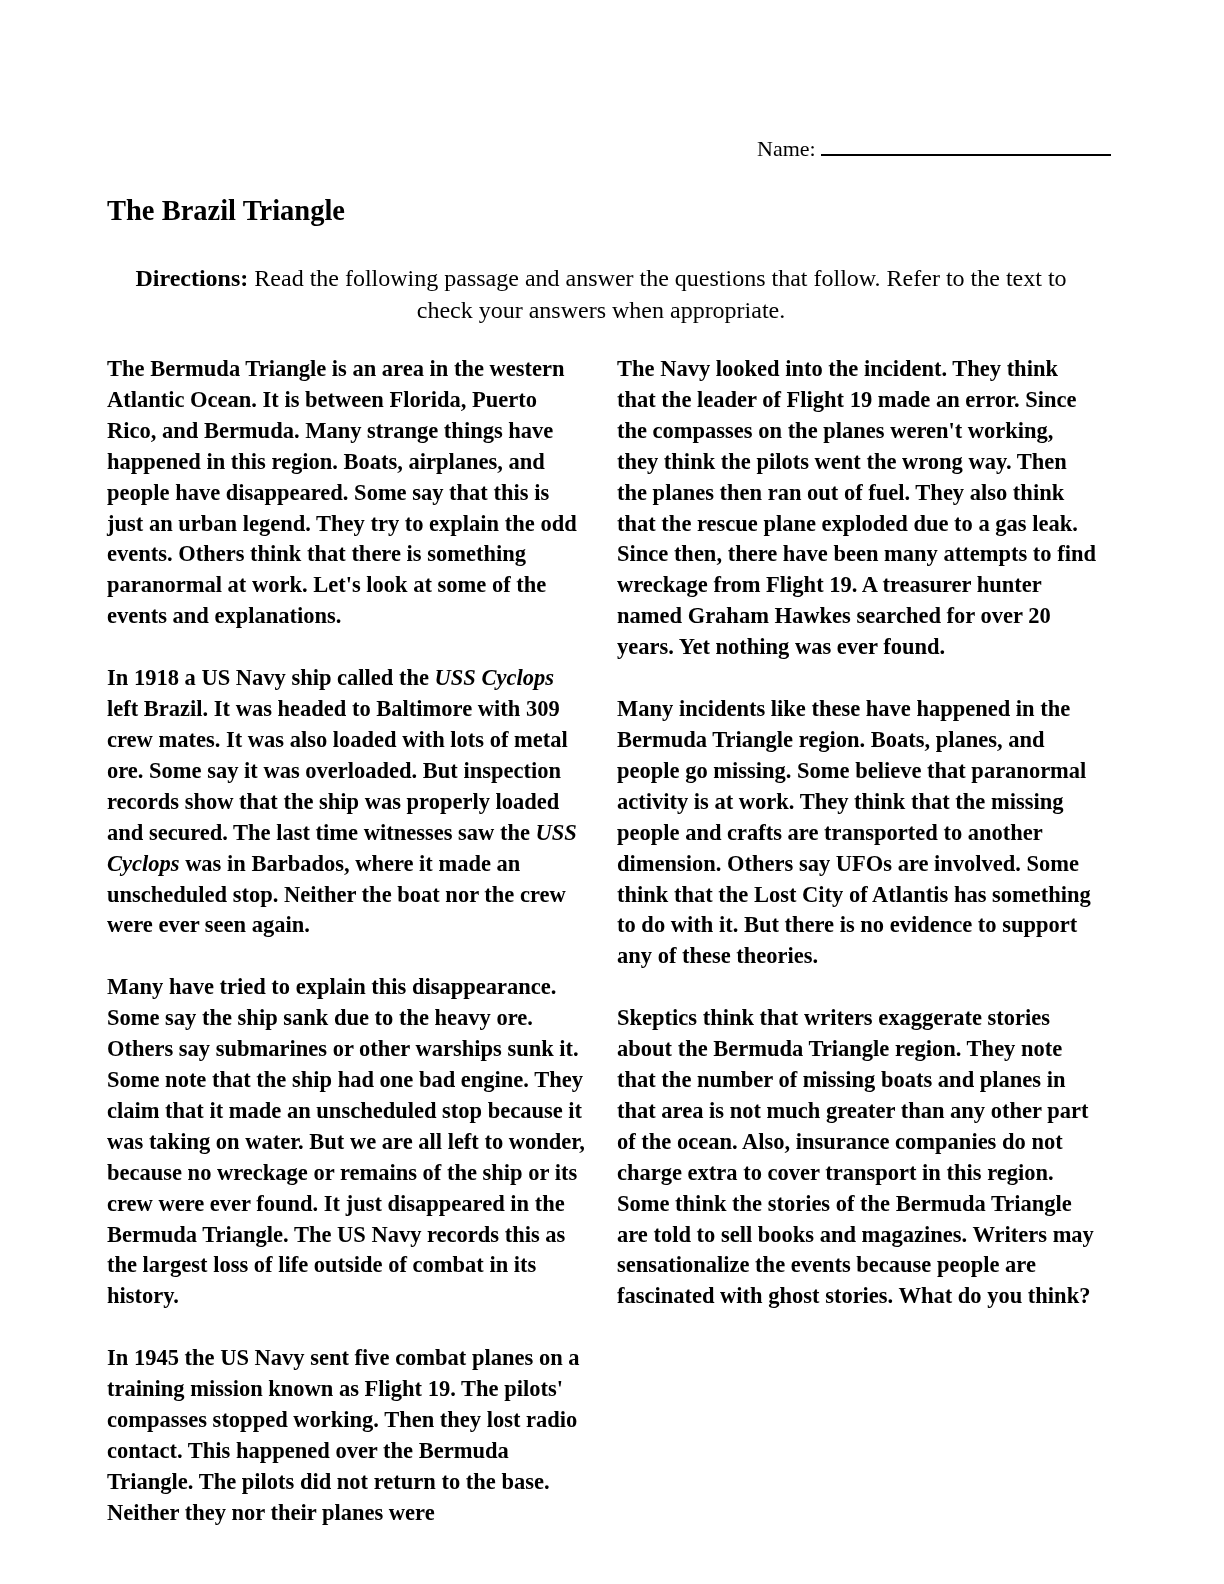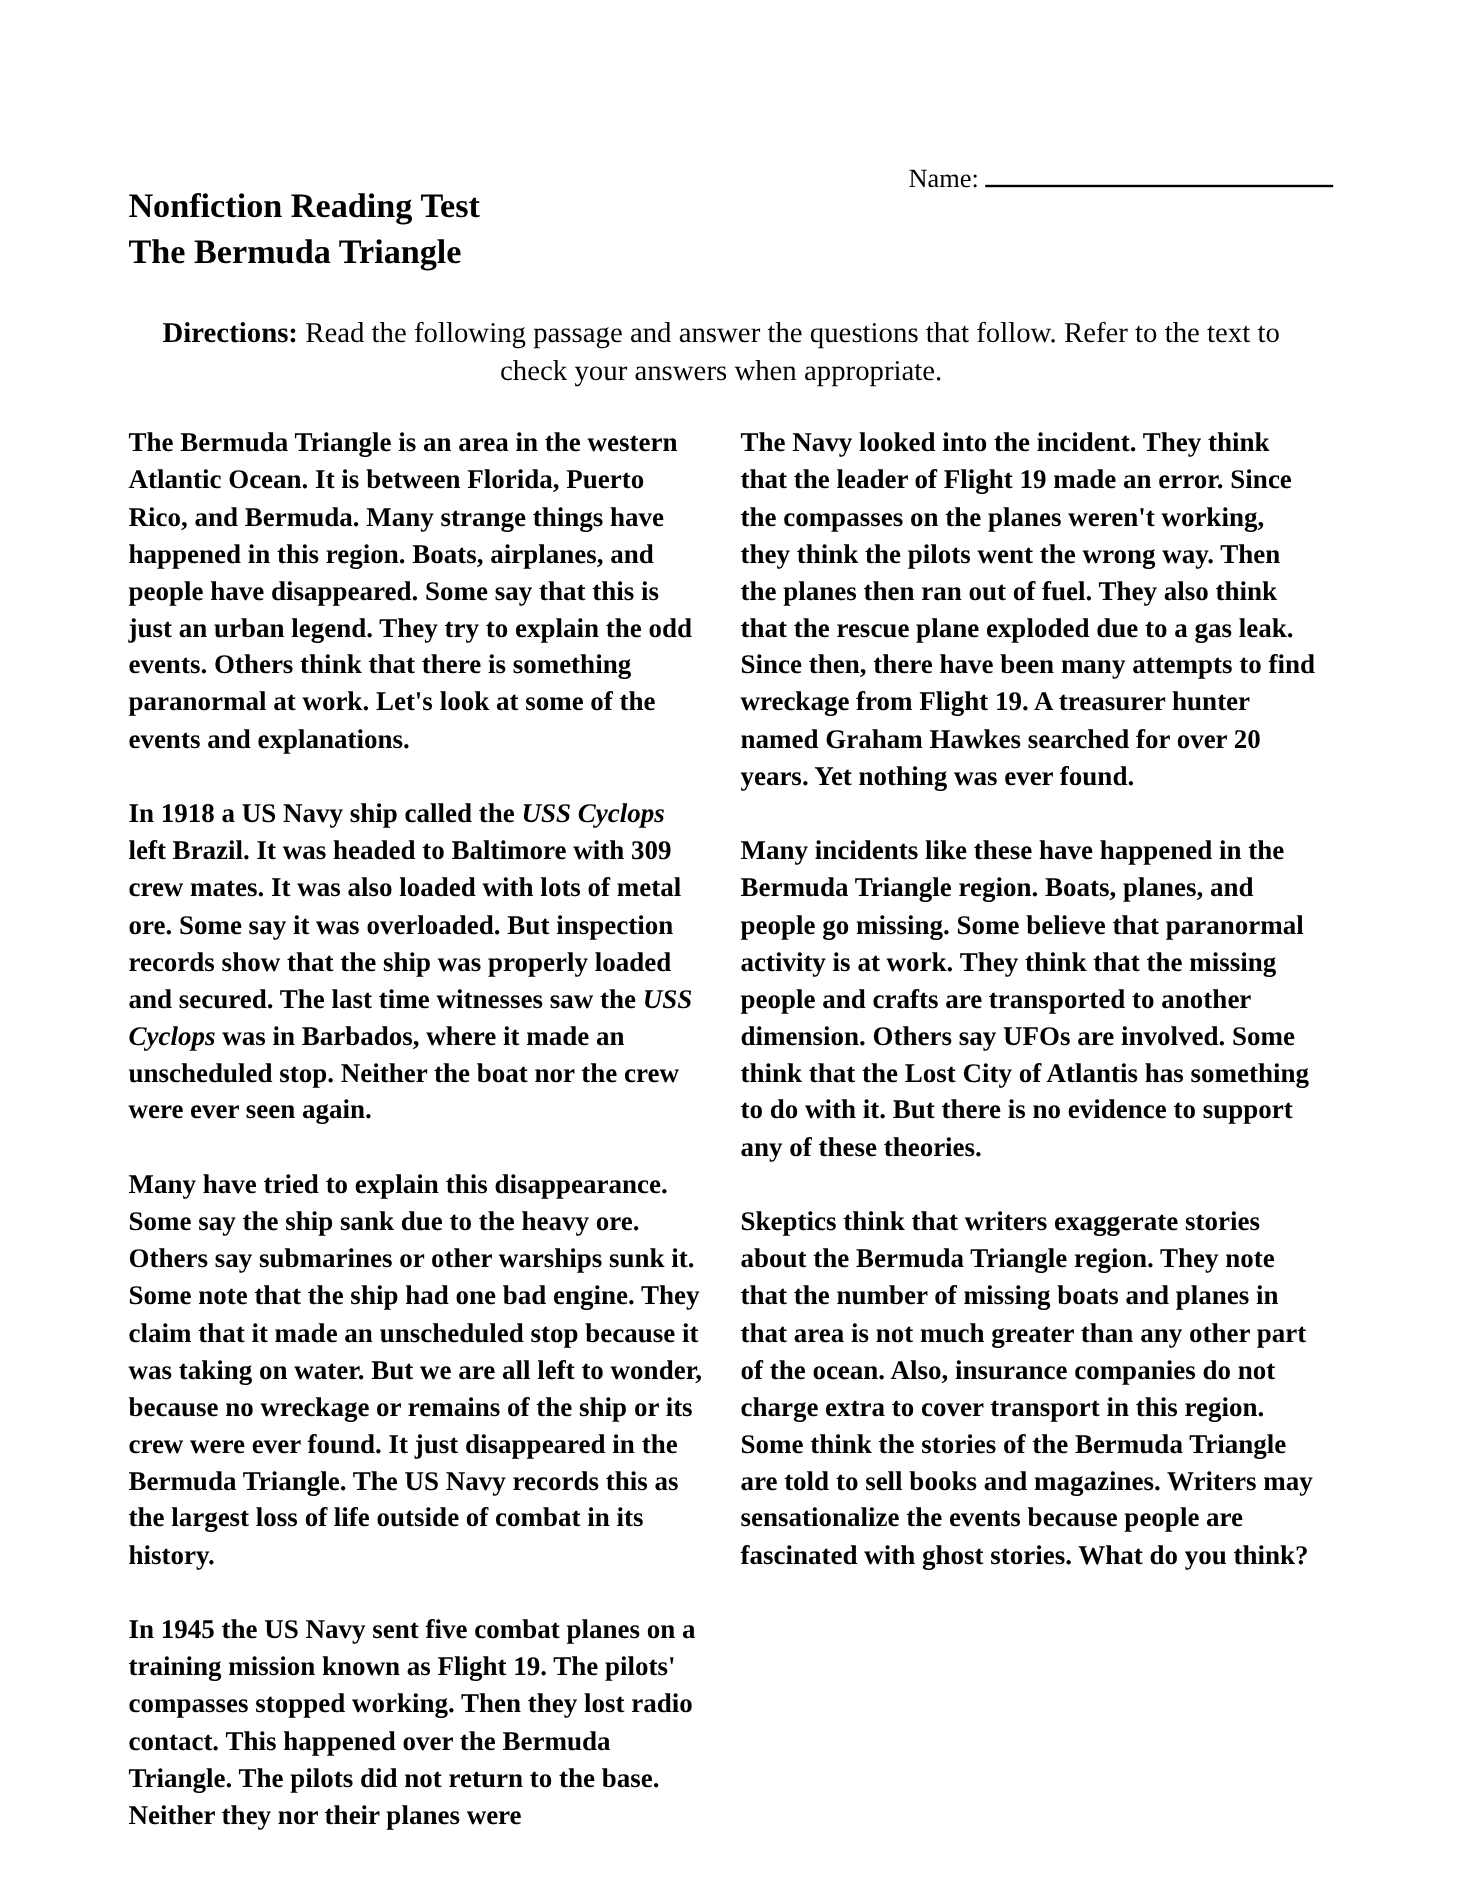--- a/index.html
+++ b/index.html
@@ -70,22 +70,22 @@
 </head>
 <body>
 
 <div class="page">
 
   <div class="name-row">
     <span>Name:</span><span class="name-line"></span>
   </div>
 
   <h1 class="title">
-    <span>Nonfiction Reading Test</span><br>
-    <span>The Bermuda Triangle</span>
+    <br>
+    <span>The Brazil Triangle</span>
   </h1>
 
   <p class="directions">
     <strong>Directions:</strong>
     <span>Read the following passage and answer the questions that follow. Refer to the text to check your answers when appropriate.</span>
   </p>
 
   <div class="passage">
     <div class="col">
         <p class="para"><span>The Bermuda Triangle is an area in the western Atlantic Ocean. It is between Florida, Puerto Rico, and Bermuda. Many strange things have happened in this region. Boats, airplanes, and people have disappeared. Some say that this is just an urban legend. They try to explain the odd events. Others think that there is something paranormal at work. Let's look at some of the events and explanations.</span></p>

